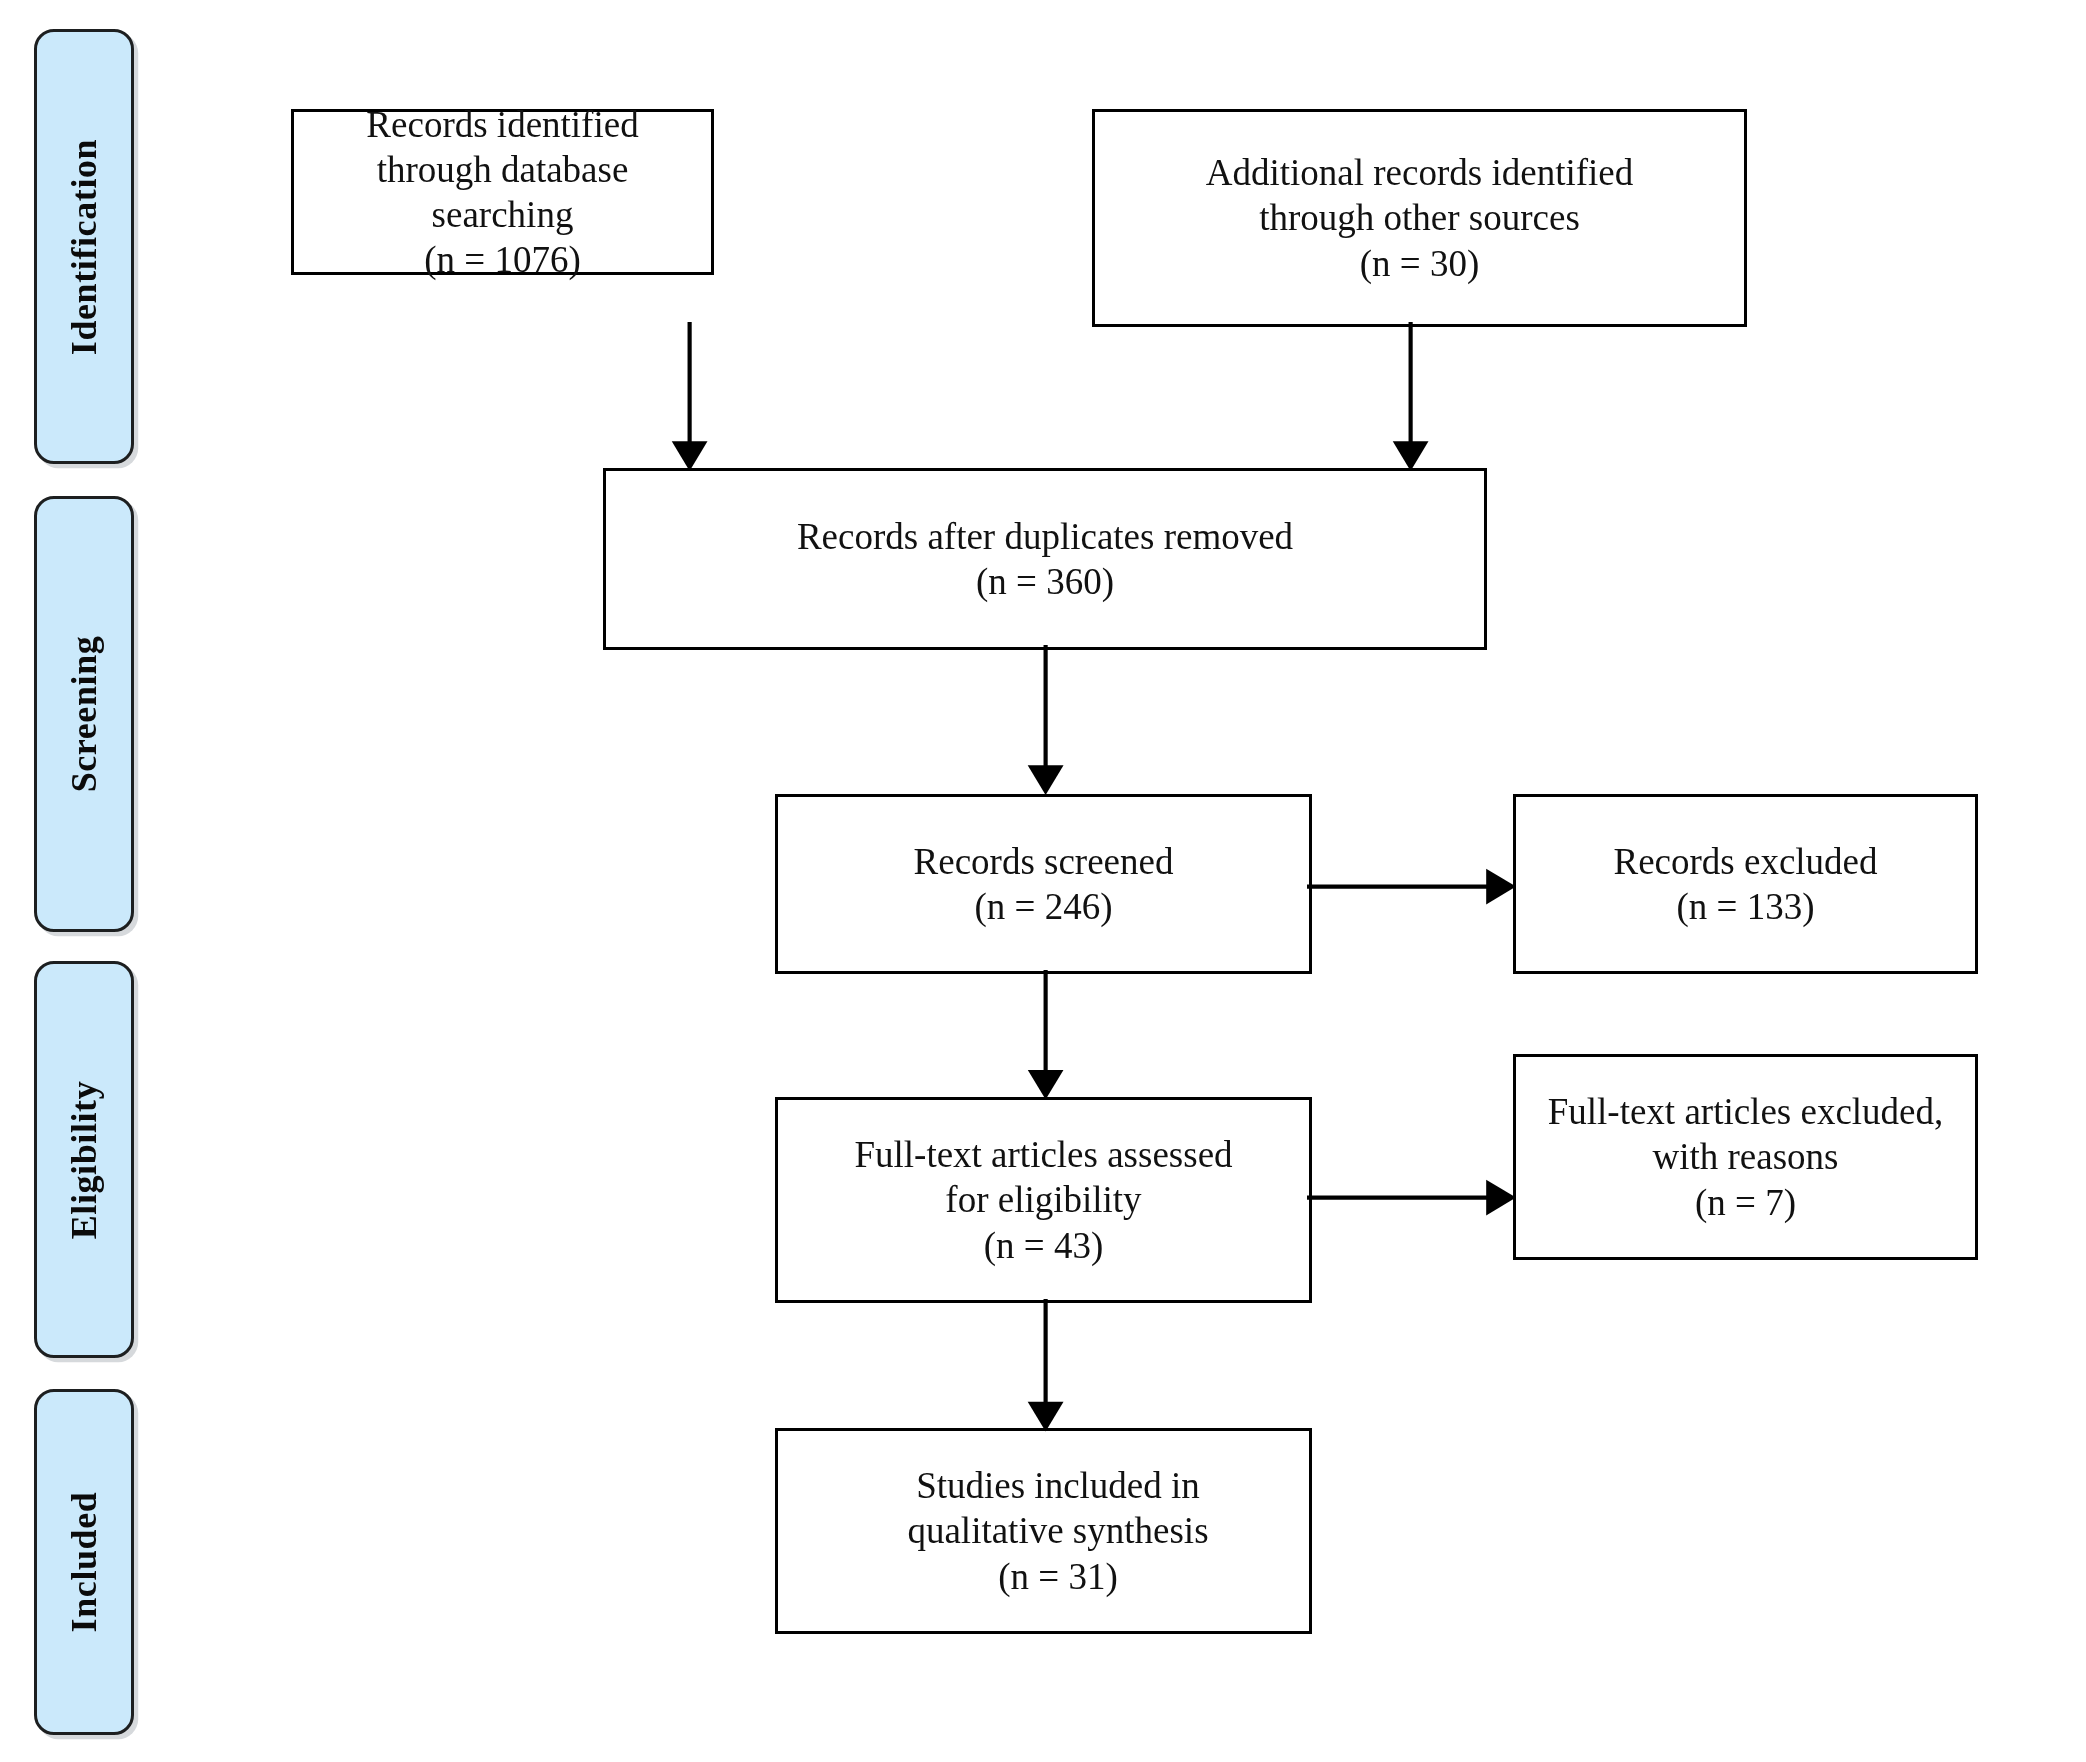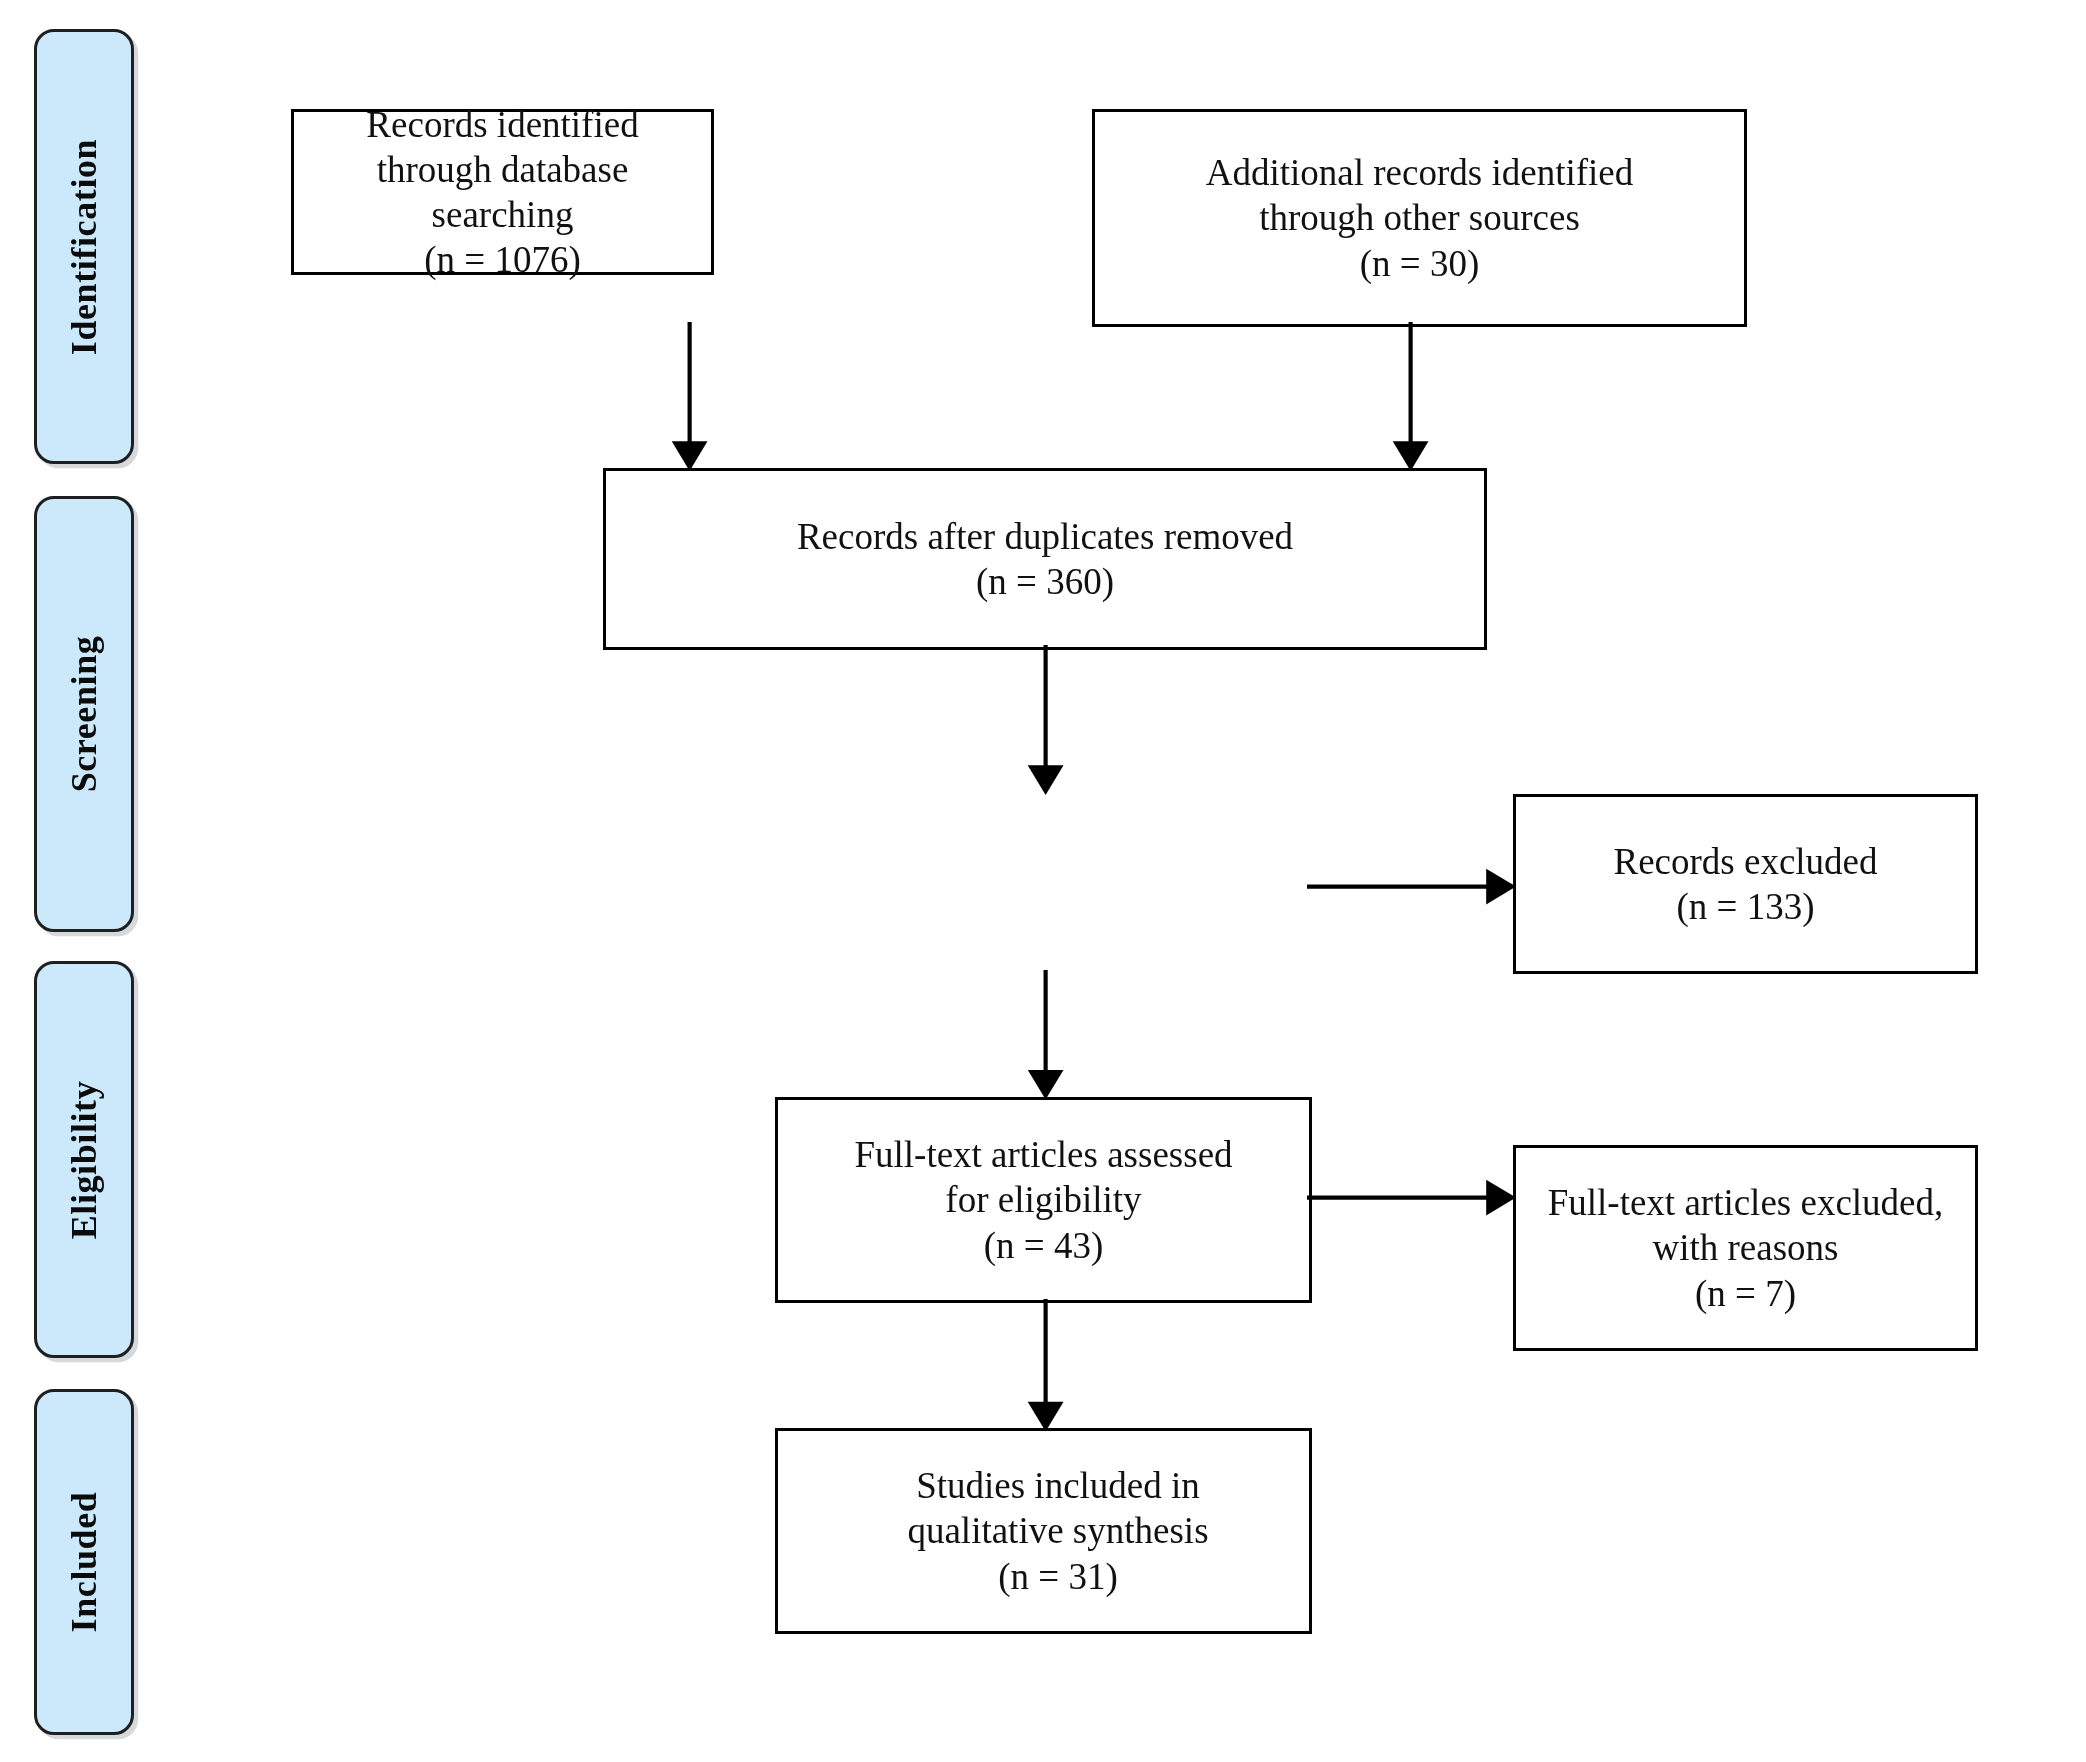--- a/index.html
+++ b/index.html
@@ -108,33 +108,37 @@
     <div class="node-text">Additional records identified
 through other sources
 (n = 30)</div>
   </div>
 
   <div class="node" style="left:603px; top:468px; width:884px; height:182px;">
     <div class="node-text">Records after duplicates removed
 (n = 360)</div>
   </div>
 
+  <div class="node" style="left:775px; top:794px; width:537px; height:180px;">
+    <div class="node-text">Records screened
+(n = 246)</div>
+  </div>
 
   <div class="node" style="left:1513px; top:794px; width:465px; height:180px;">
     <div class="node-text">Records excluded
 (n = 133)</div>
   </div>
 
   <div class="node" style="left:775px; top:1097px; width:537px; height:206px;">
     <div class="node-text">Full-text articles assessed
 for eligibility
 (n = 43)</div>
   </div>
 
-  <div class="node" style="left:1513px; top:1145px; width:465px; height:206px;">
+  <div class="node" style="left:1513px; top:1054px; width:465px; height:206px;">
     <div class="node-text">Full-text articles excluded,
 with reasons
 (n = 7)</div>
   </div>
 
   <div class="node" style="left:775px; top:1428px; width:537px; height:206px;padding-left:29px;">
     <div class="node-text">Studies included in
 qualitative synthesis
 (n = 31)</div>
   </div>

